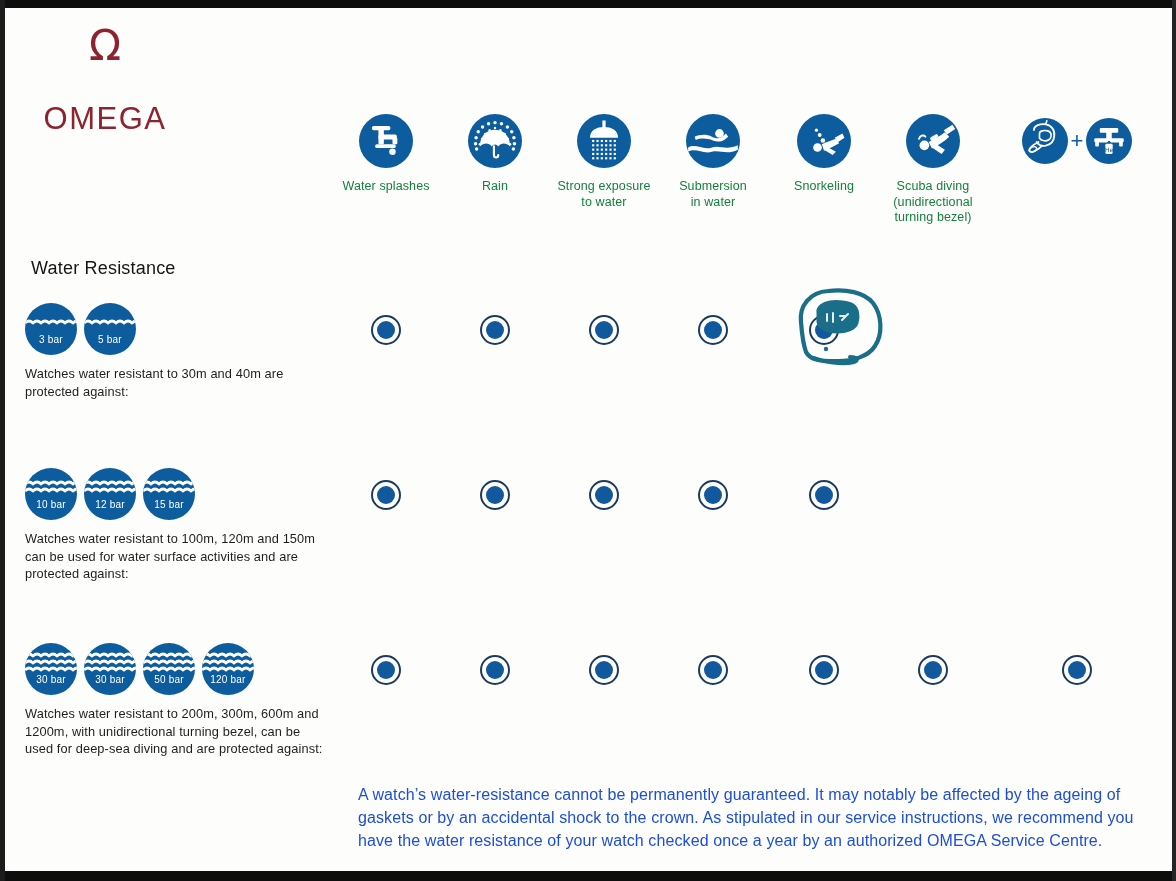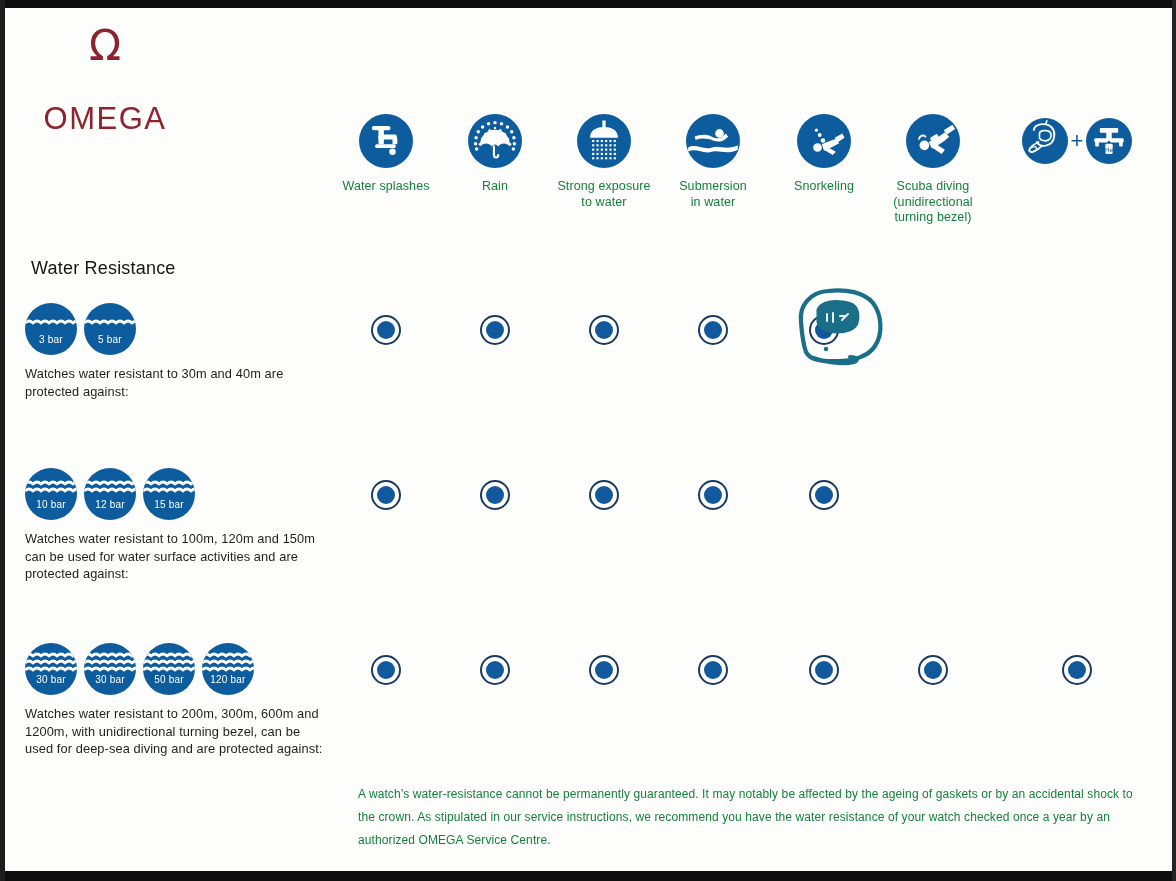--- a/index.html
+++ b/index.html
@@ -178,23 +178,23 @@
     height: 100px;
     pointer-events: none;
   }
 
   
   #footer-note {
     position: absolute;
     left: 358px;
     top: 783px;
     width: 790px;
-    font-size: 12px;
+    font-size: 16px;
     line-height: 23px;
-    color: #15803d;
+    color: #1d4ed8;
     letter-spacing: 0.1px;
   }
 </style>
 </head>
 <body>
 
 <div id="page">
 
   <div class="edge-bar-top"></div>
   <div class="edge-bar-bottom"></div>

